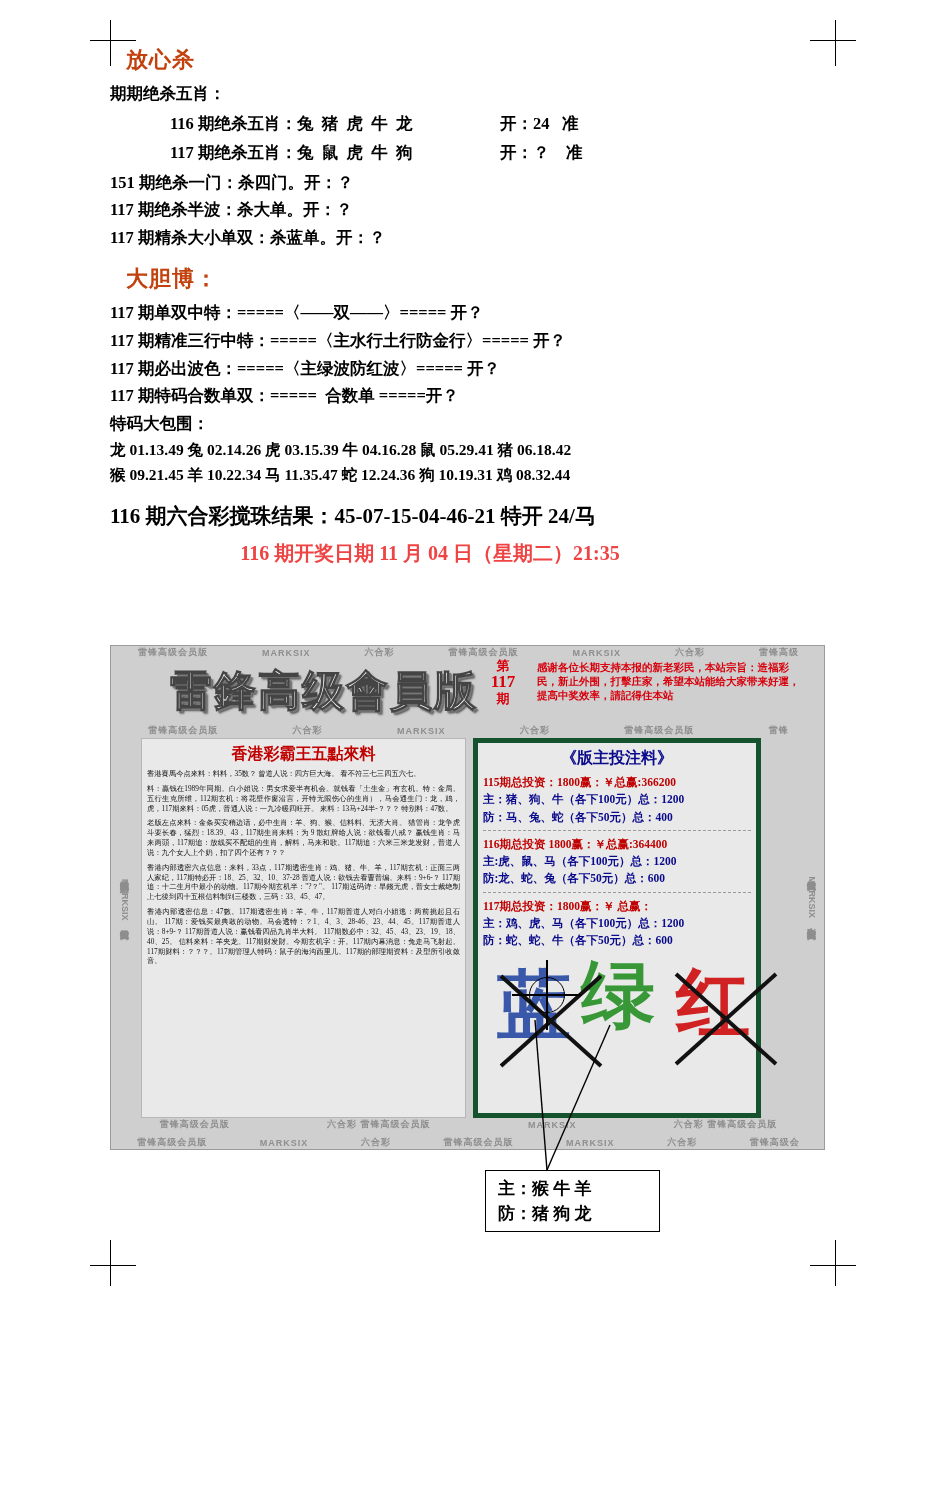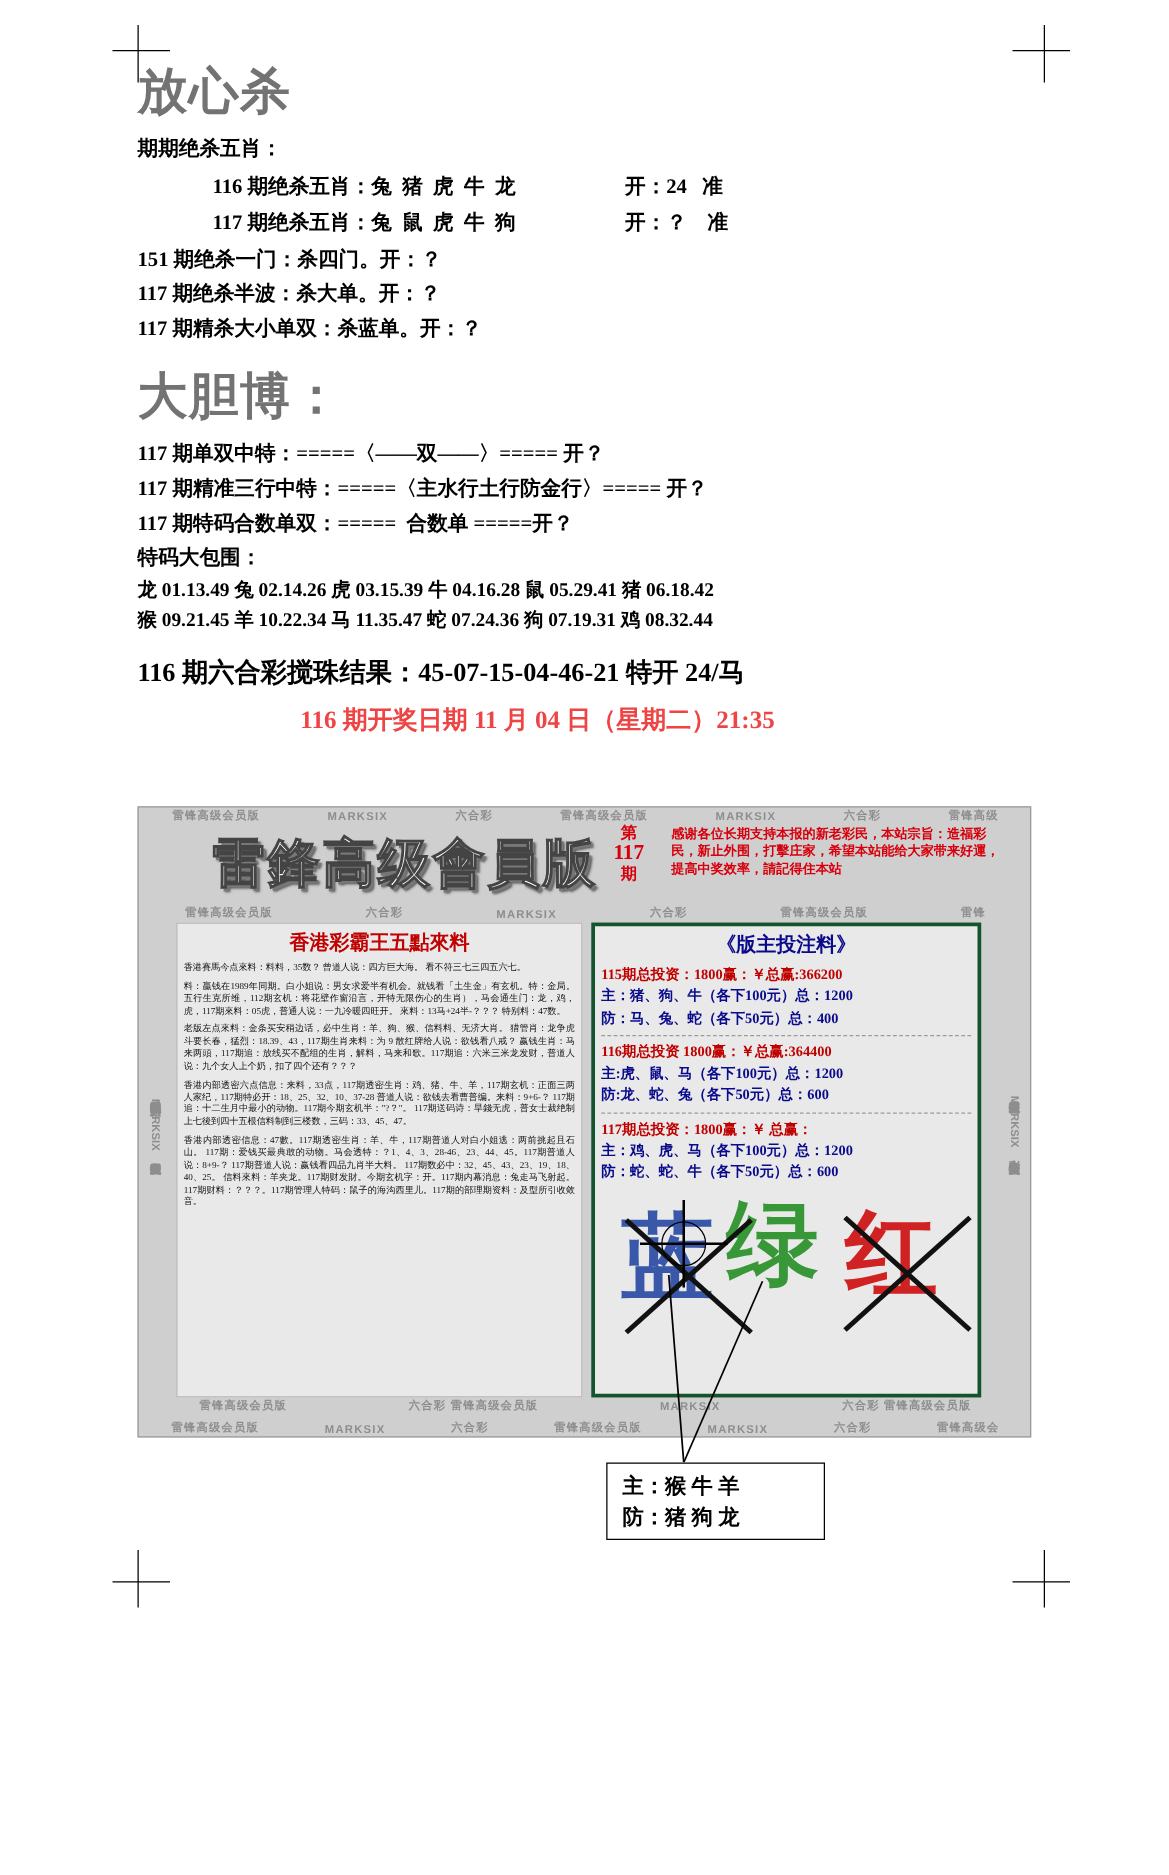--- a/index.html
+++ b/index.html
@@ -16,25 +16,25 @@
   
   .cmark{position:absolute;width:46px;height:46px;}
   .cmark i{position:absolute;background:#000;}
   .cm-h{height:1px;width:46px;}
   .cm-v{width:1px;height:46px;}
 
   .content{
     position:absolute;left:110px;top:45px;width:700px;
   }
   h1.red{
-    color:#737373;
+    color:#c2410c;
     font-family:"Liberation Serif", serif;
-    font-size:40px;
+    font-size:22px;
     font-weight:bold;
-    margin:0 0 6px 0;
+    margin:0 0 6px 16px;
     letter-spacing:1px;
   }
   .line{
     font-size:16.5px;
     color:#000;
     font-weight:bold;
     margin:2px 0;
     line-height:1.55;
     white-space:pre;
   }
@@ -102,22 +102,22 @@
   }
   .lp-title{
     text-align:center;font-size:16px;font-weight:bold;color:#c10000;
     margin:2px 0 4px;
   }
   .lp-text{
     font-size:7.3px;line-height:1.35;color:#111;text-align:justify;
   }
   .lp-text p{margin:0 0 5px 0;}
   .rightpanel{
-    position:absolute;left:362px;top:92px;width:312px;height:380px;
-    background:#e9e9e9;border:3px solid #14532d;box-sizing:border-box;
+    position:absolute;left:362px;top:92px;width:288px;height:380px;
+    background:#e9e9e9;border:5px solid #14532d;box-sizing:border-box;
     padding:3px 5px;
   }
   .rp-title{
     text-align:center;font-size:16px;font-weight:bold;color:#0a0a8c;
     margin:2px 0 5px;
   }
   .rp-block{
     font-size:11.5px;line-height:1.5;color:#0a0a8c;font-weight:bold;
     border-bottom:1px dashed #9b9b9b;padding-bottom:4px;margin-bottom:5px;
   }
@@ -191,25 +191,26 @@
 
     <div class="line">151 期绝杀一门：杀四门。开：？</div>
     <div class="line">117 期绝杀半波：杀大单。开：？</div>
     <div class="line">117 期精杀大小单双：杀蓝单。开：？</div>
 
     <div class="spacer10"></div>
     <h1 class="red">大胆博：</h1>
 
     <div class="line">117 期单双中特：=====〈——双——〉===== 开？</div>
     <div class="line">117 期精准三行中特：=====〈主水行土行防金行〉===== 开？</div>
+    <div class="line">117 期必出波色：=====〈主绿波防红波〉===== 开？</div>
     <div class="line">117 期特码合数单双：=====  合数单 =====开？</div>
 
     <div class="line plain">特码大包围：</div>
     <div class="pkg">龙 01.13.49 兔 02.14.26 虎 03.15.39 牛 04.16.28 鼠 05.29.41 猪 06.18.42</div>
-    <div class="pkg">猴 09.21.45 羊 10.22.34 马 11.35.47 蛇 07.24.36 狗 07.19.31 鸡 08.32.44</div>
+    <div class="pkg">猴 09.21.45 羊 10.22.34 马 11.35.47 蛇 12.24.36 狗 10.19.31 鸡 08.32.44</div>
 
     <div class="result">116 期六合彩搅珠结果：45-07-15-04-46-21 特开 24/马</div>
     <div class="resultdate">116 期开奖日期 11 月 04 日（星期二）21:35</div>
   </div>
 
   <div class="poster">
 
     <div class="wmrow" style="top:0;">
       <span>雷锋高级会员版</span>
       <span>MARKSIX</span>

